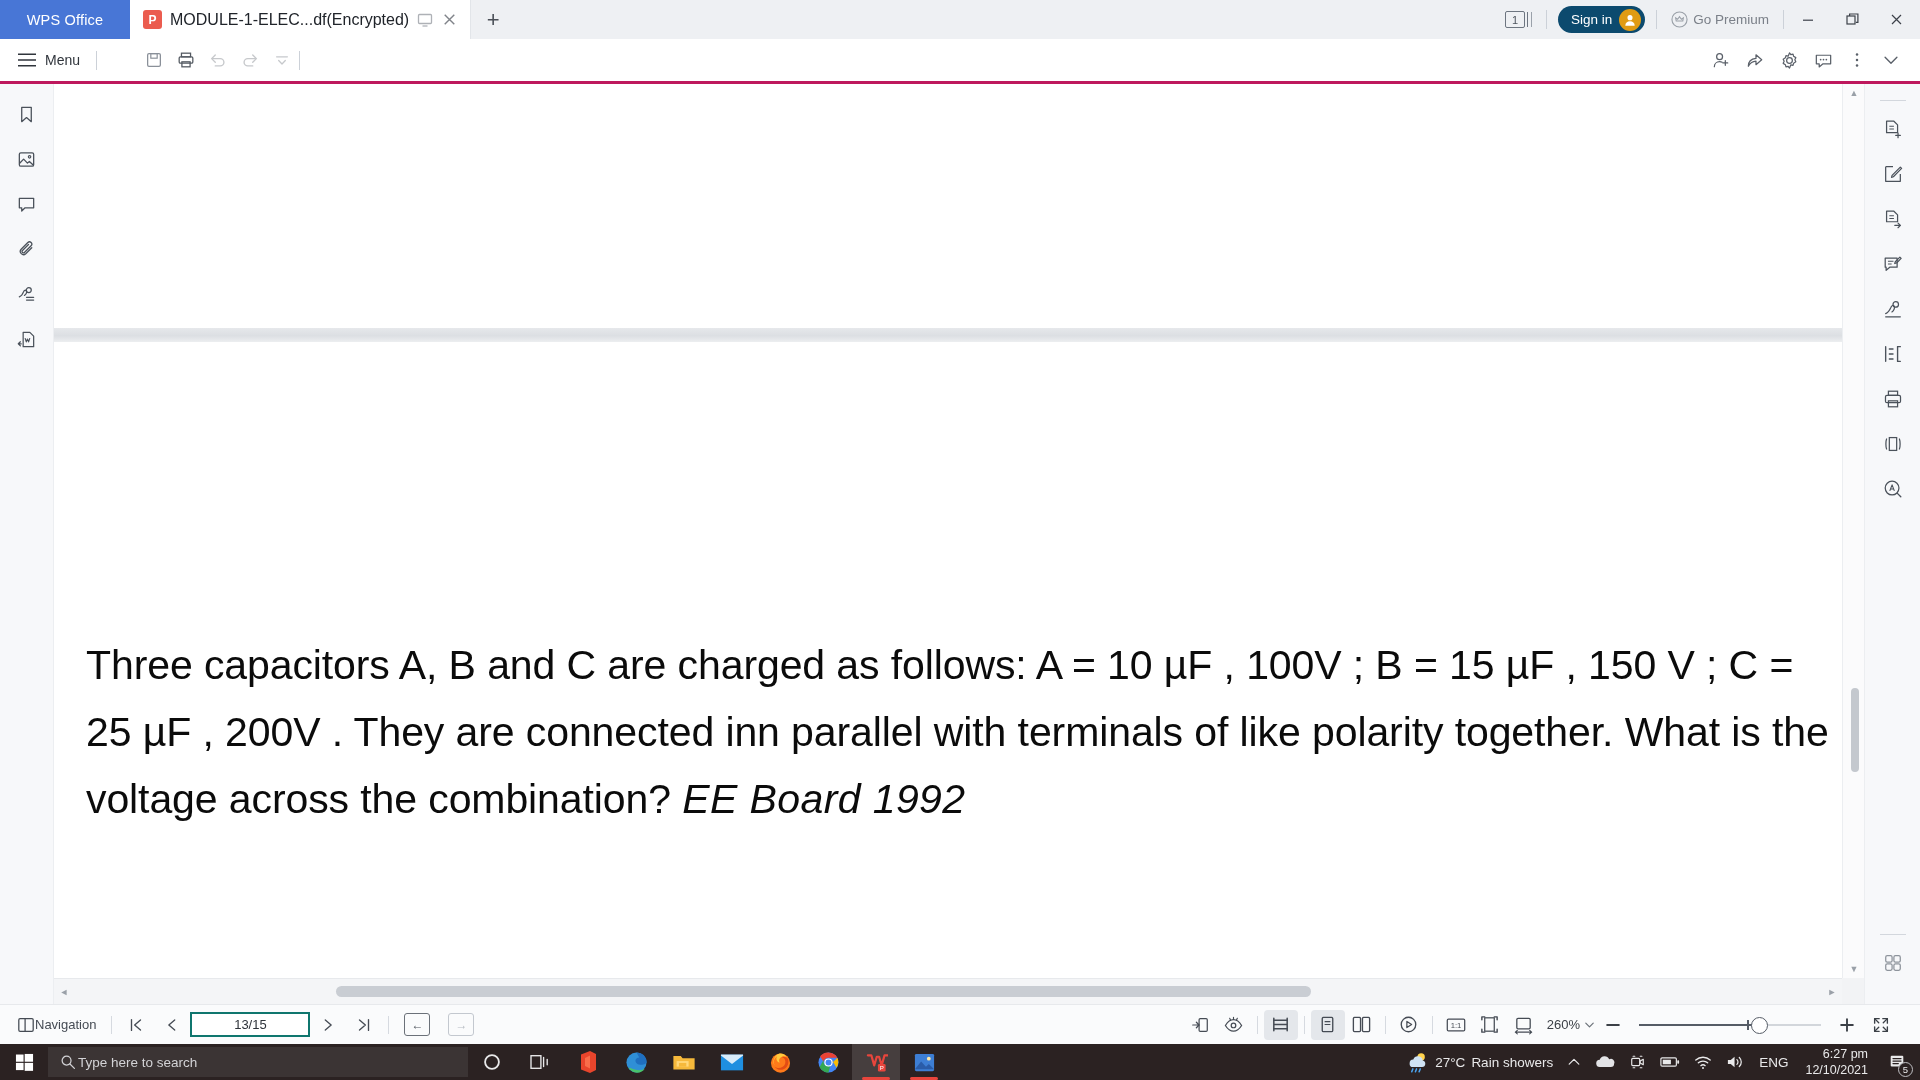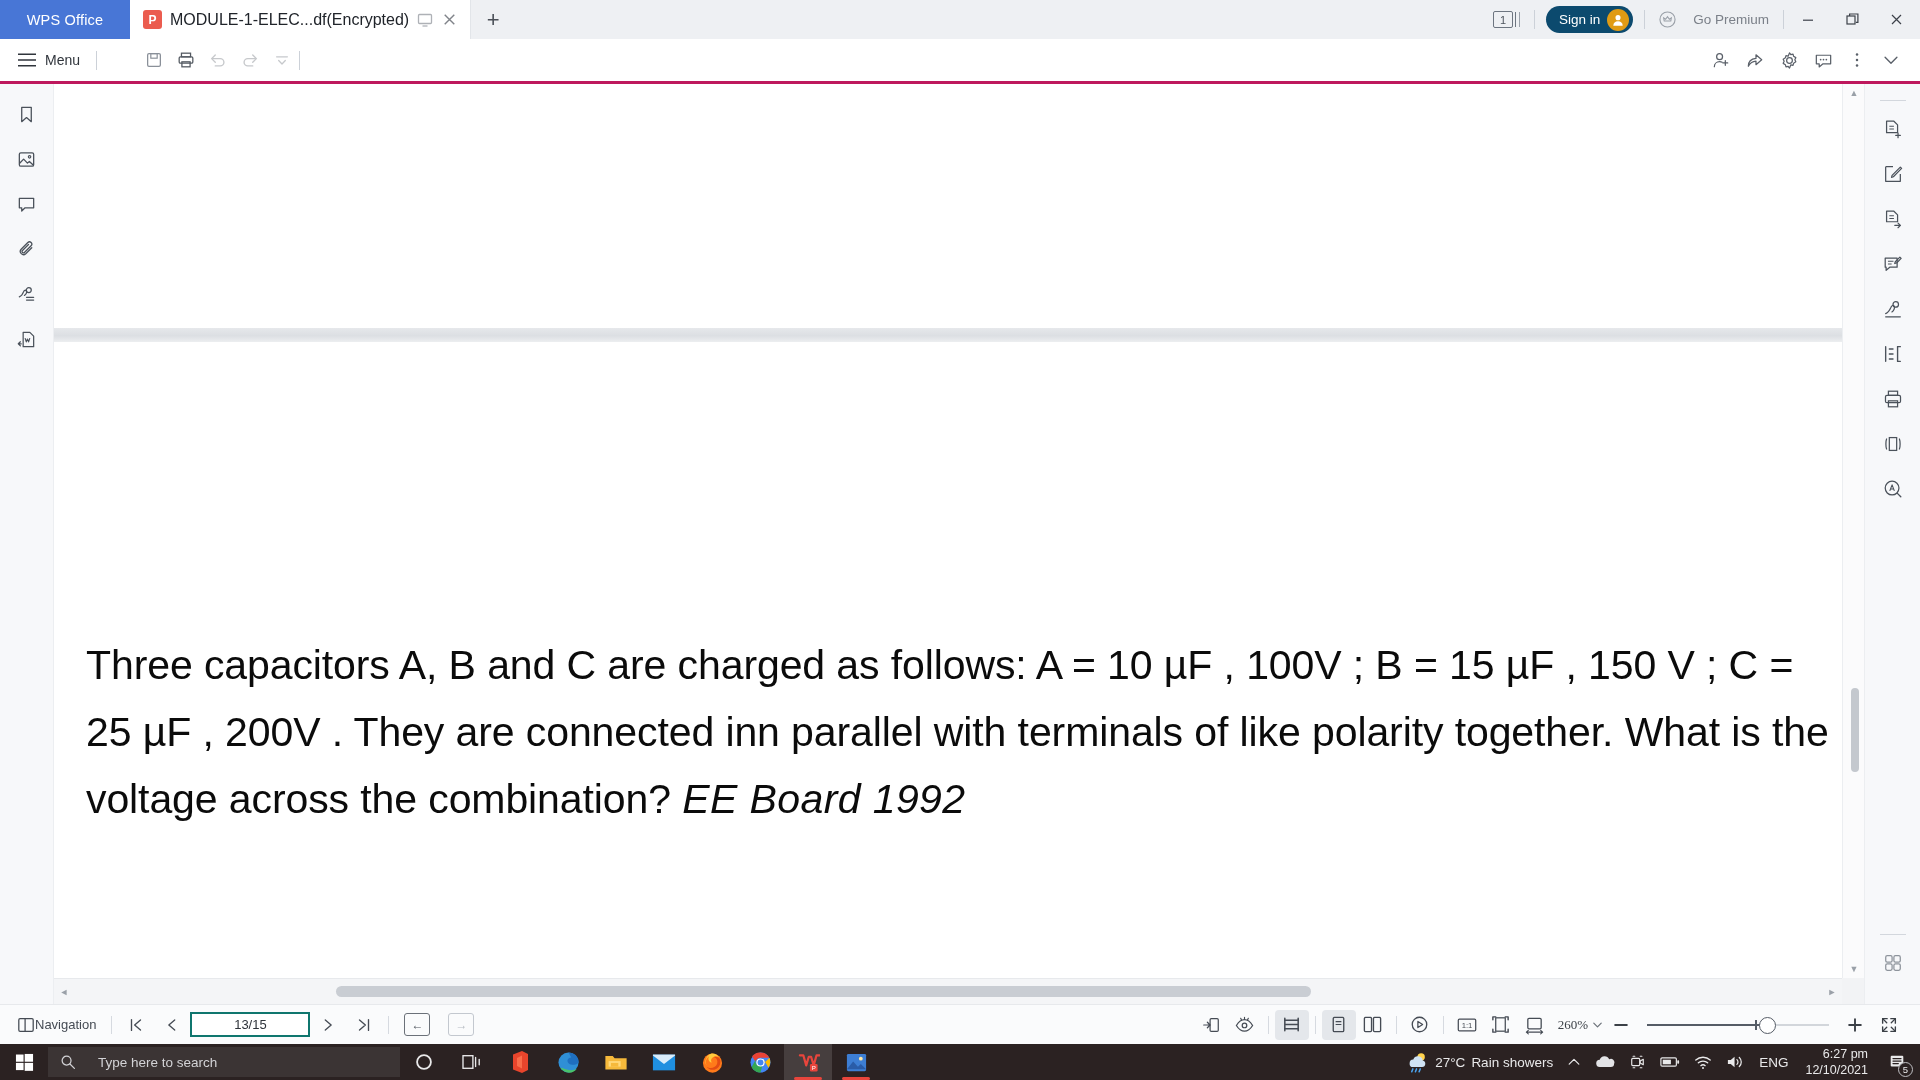--- a/index.html
+++ b/index.html
@@ -60,21 +60,21 @@
     display: flex; align-items: center; gap: 7px;
     background: #0c4a6e; border-radius: 14px; height: 27px;
     padding: 0 4px 0 13px; color: #fff; font-size: 13.5px; cursor: pointer;
     margin: 0 9px;
   }
   .avatar {
     width: 22px; height: 22px; border-radius: 50%; background: #e09b14;
     display: flex; align-items: center; justify-content: center;
   }
   .gopremium {
-    display: flex; align-items: center; gap: 17px; color: #7b8089;
+    display: flex; align-items: center; gap: 5px; color: #7b8089;
     font-size: 13.5px; padding: 0 12px; cursor: pointer;
   }
   .wbtn {
     width: 44px; height: 39px; display: flex; align-items: center; justify-content: center;
     cursor: pointer;
   }
 
   
   .ribbon {
     position: absolute; top: 39px; left: 0; width: 1920px; height: 45px;
@@ -195,48 +195,48 @@
   .sb-sep { width: 1px; height: 18px; background: #d6dae0; margin: 0 6px; }
   .pagebox {
     width: 120px; height: 25px; border: 2px solid #0f766e; background: #fff;
     display: flex; align-items: center; justify-content: center; font-size: 13px; color: #2e333a;
   }
   .navsq {
     width: 26px; height: 23px; border: 1.3px solid #6b7179; border-radius: 3px;
     display: flex; align-items: center; justify-content: center; font-size: 12px; color: #4d535b;
   }
   .navsq.dim { border-color: #c3c8cf; color: #b7bcc3; }
-  .sb-right { margin-left: auto; display: flex; align-items: center; padding-right: 14px; }
+  .sb-right { margin-left: auto; display: flex; align-items: center; padding-right: 22px; }
   .viewbtn {
     width: 34px; height: 30px; display: flex; align-items: center; justify-content: center;
     border-radius: 4px; cursor: pointer; color: #454b54;
   }
   .viewbtn.sel { background: #e4e7eb; }
-  .zoomlabel { font-size: 13px; color: #3b4047; padding: 0 3px 0 6px; font-family: Liberation Serif, serif; }
+  .zoomlabel { font-size: 13px; color: #3b4047; padding: 0 3px 0 6px; }
   .zslider { position: relative; width: 182px; height: 20px; margin: 0 9px; }
   .zs-left { position: absolute; top: 9px; left: 0; width: 118px; height: 2px; background: #555c66; }
   .zs-right { position: absolute; top: 9px; left: 118px; width: 64px; height: 2px; background: #d2d6db; }
   .zs-tick { position: absolute; top: 5px; left: 108px; width: 1.5px; height: 10px; background: #555c66; }
   .zs-knob {
     position: absolute; top: 2px; left: 112px; width: 17px; height: 17px;
     border-radius: 50%; background: #fff; border: 1.6px solid #555c66;
   }
 
   
   .taskbar {
     position: absolute; left: 0; bottom: 0; width: 1920px; height: 36px;
     background: #2b2222; display: flex; align-items: center;
     color: #e9e9ea; font-size: 13.5px;
   }
   .startbtn {
     width: 48px; height: 36px; display: flex; align-items: center; justify-content: center; cursor: pointer;
   }
   .searchbox {
-    width: 352px; height: 30px; background: #3b3434; display: flex; align-items: center;
-    gap: 22px; padding: 0 12px; color: #d3d3d6; font-size: 13.5px; cursor: text;
+    width: 420px; height: 30px; background: #3b3434; display: flex; align-items: center;
+    gap: 2px; padding: 0 12px; color: #d3d3d6; font-size: 13.5px; cursor: text;
   }
   .tb-icon {
     width: 48px; height: 36px; display: flex; align-items: center; justify-content: center;
     cursor: pointer; position: relative;
   }
   .tb-icon.active { background: rgba(255,255,255,.13); }
   .tb-icon .underline {
     position: absolute; bottom: 0; left: 10px; right: 10px; height: 3px; border-radius: 2px;
   }
   .tray { margin-left: auto; display: flex; align-items: center; gap: 0; padding-right: 4px; }

